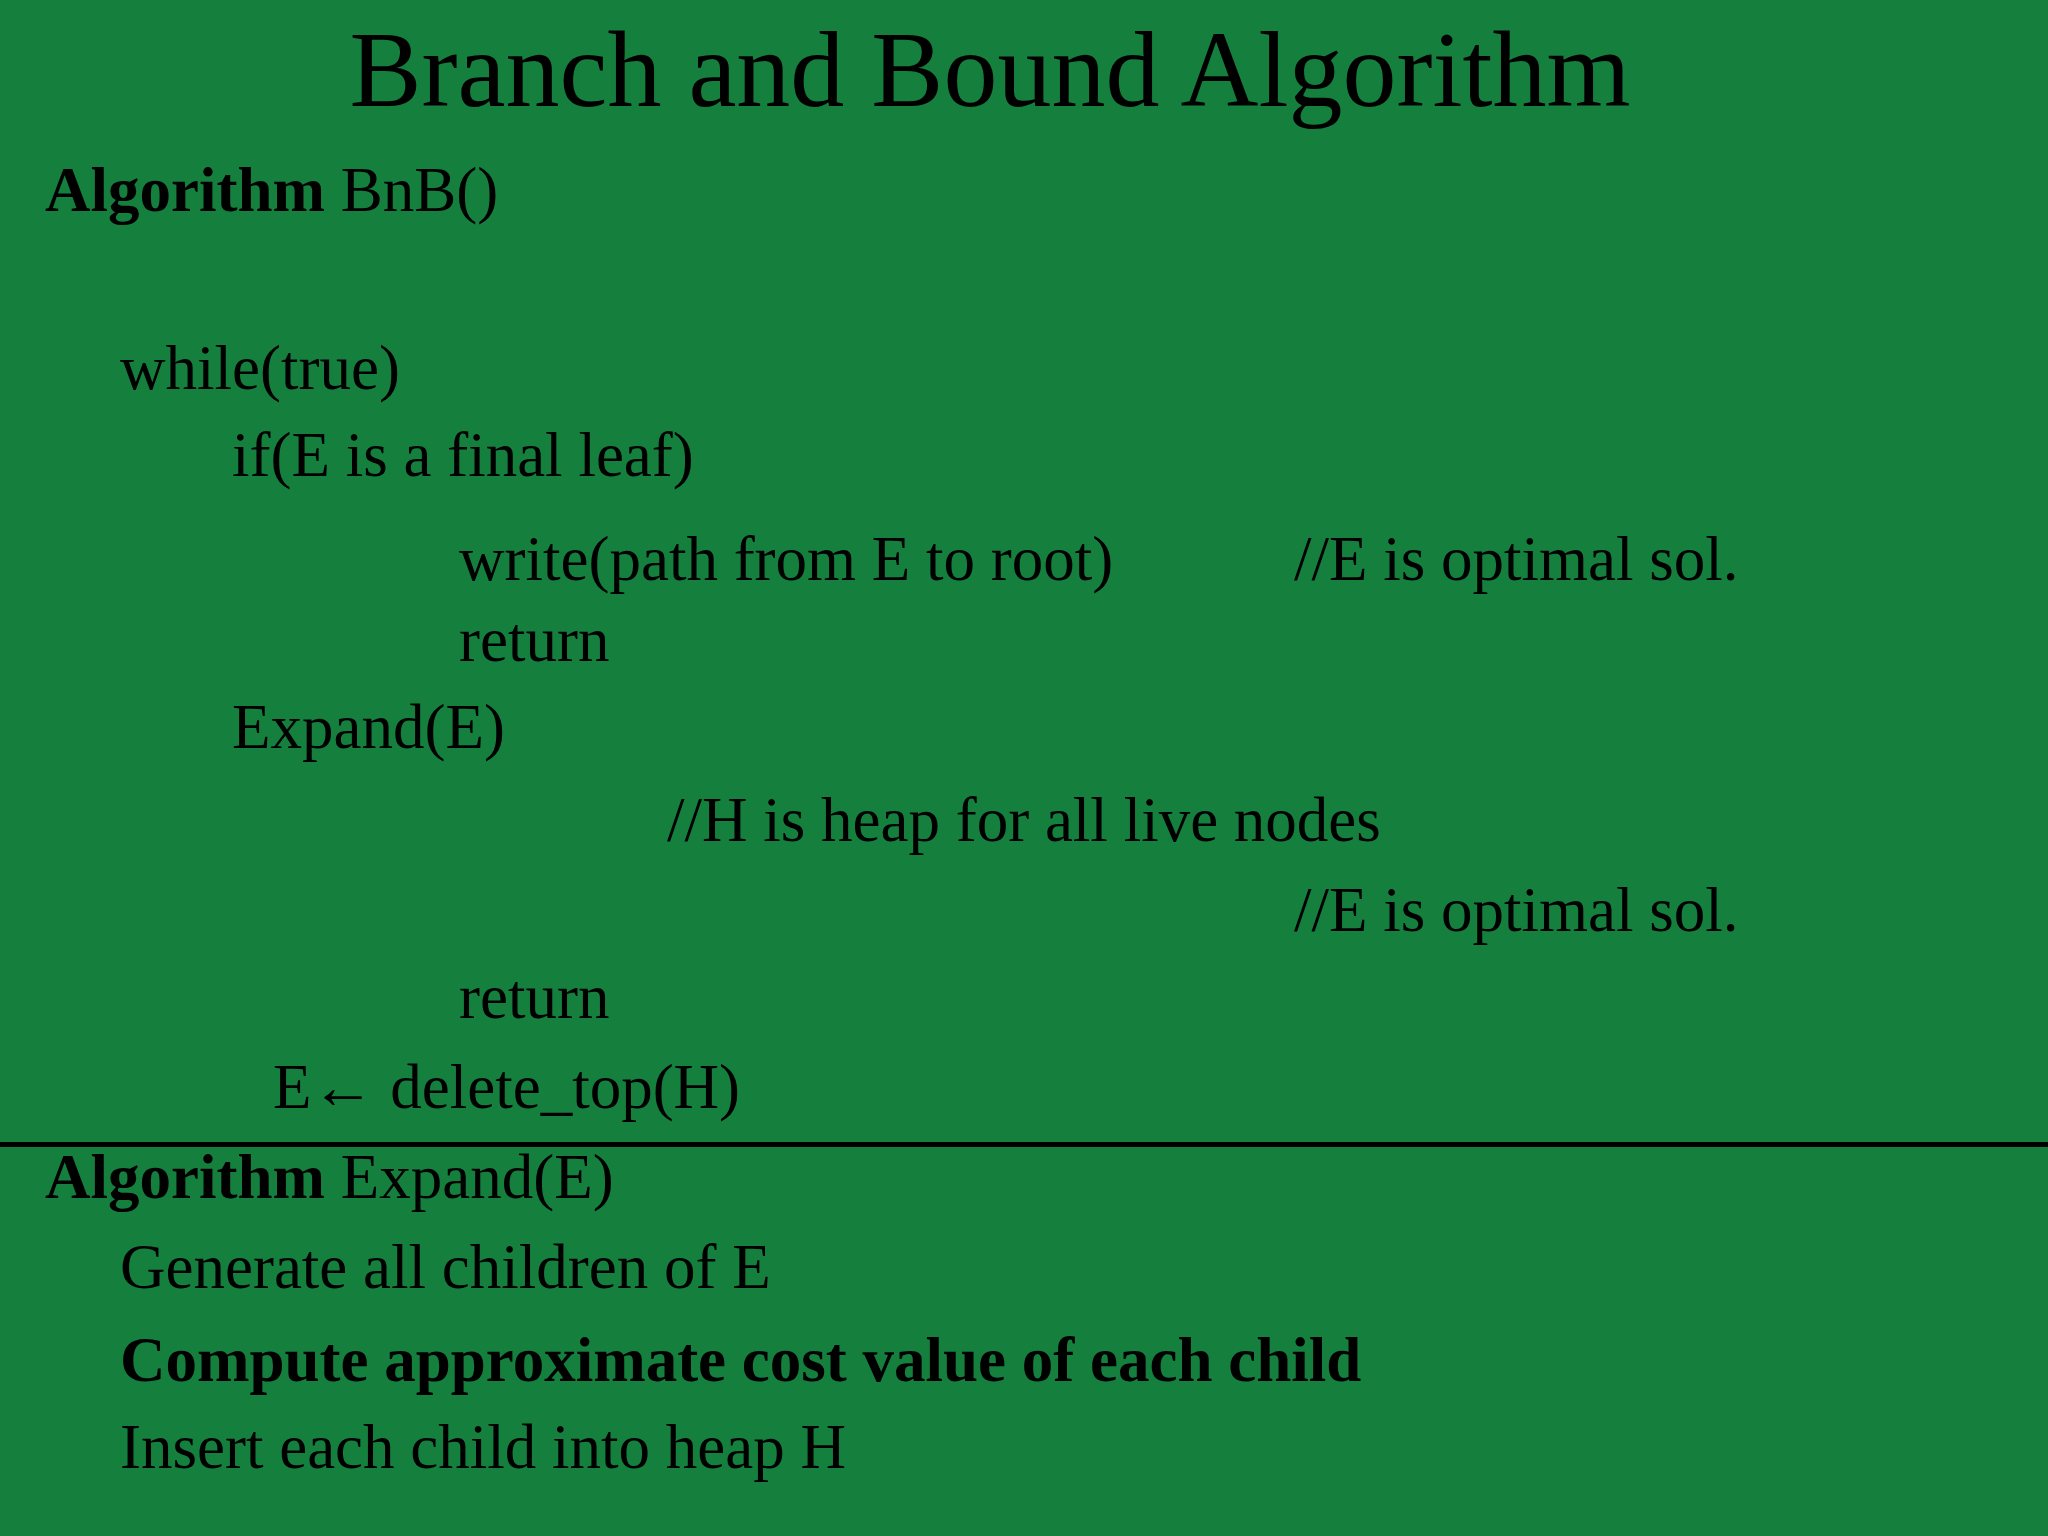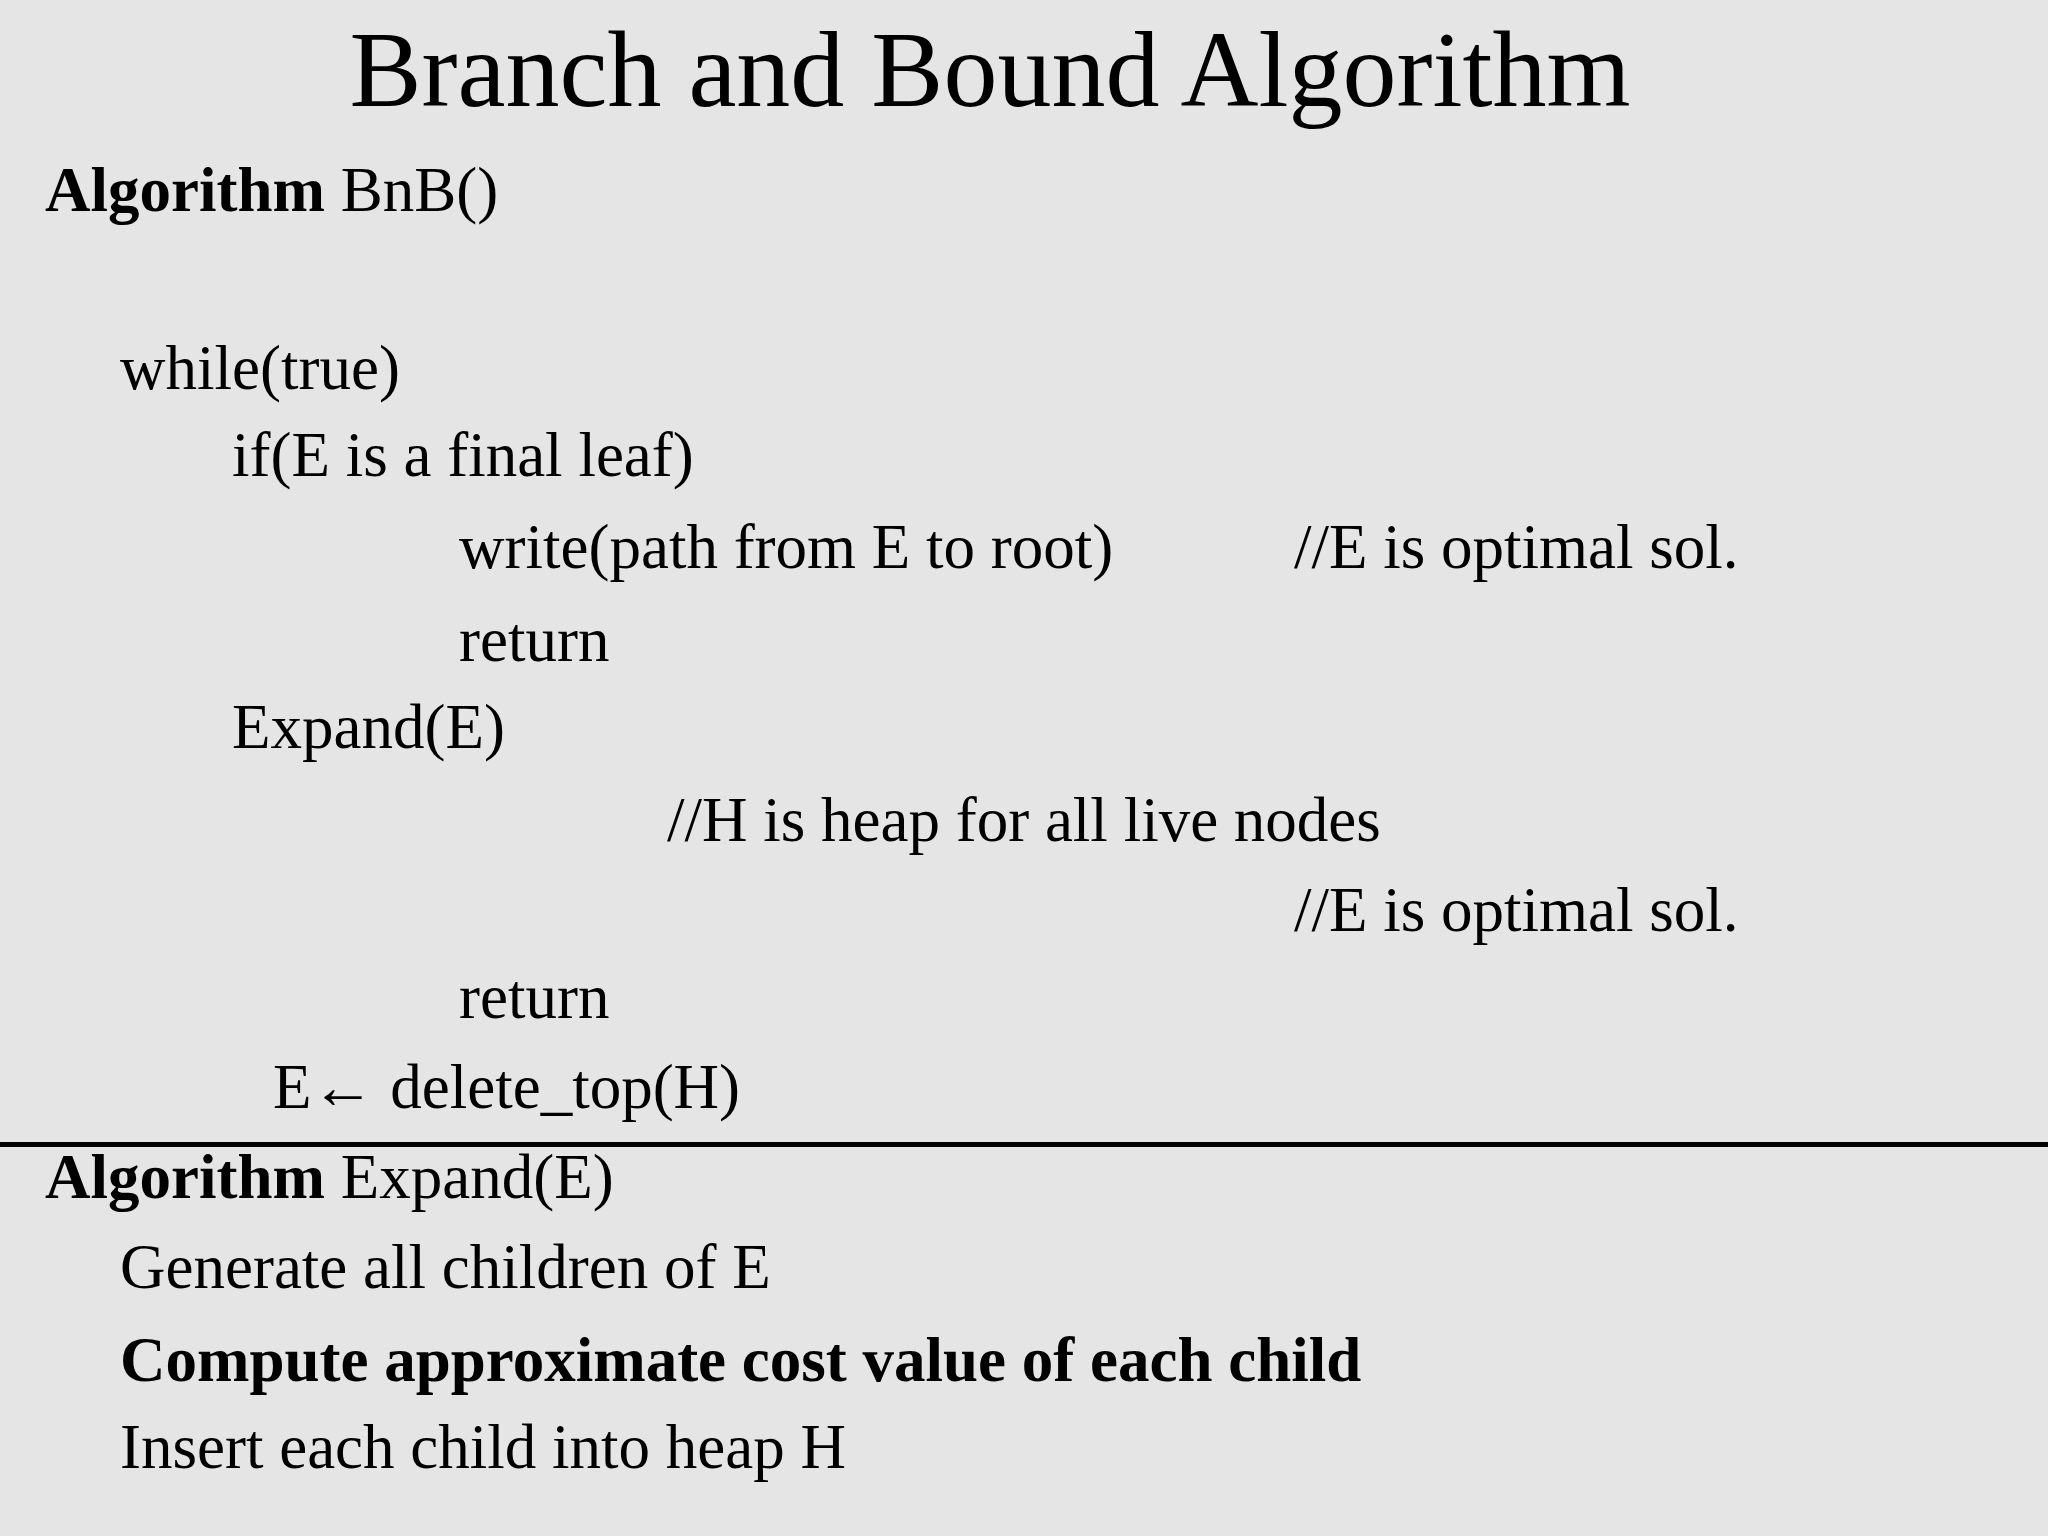--- a/index.html
+++ b/index.html
@@ -4,21 +4,21 @@
 <style>
   html, body {
     margin: 0;
     padding: 0;
     background: #ffffff;
   }
   #slide {
     position: relative;
     width: 2048px;
     height: 1536px;
-    background: #e5e5e5;
+    background: #15803d;
     color: #000000;
     font-family: "Liberation Serif", "DejaVu Serif", serif;
     overflow: hidden;
   }
   
   .title-wrap {
     position: absolute;
     top: 0;
     left: -34px;
     width: 100%;
@@ -47,21 +47,21 @@
     white-space: pre;
     margin-left: 20px;
   }
   .kw { font-weight: bold; }
 
   
   .r1  { top: 145px; }
   .r2  { top: 235px; }
   .r3  { top: 323px; }
   .r4  { top: 410px; }
-  .r5  { top: 502px; padding-left: 26px; }
+  .r5  { top: 514px; padding-left: 26px; }
   .r6  { top: 595px; }
   .r7  { top: 682px; }
   .r8  { top: 775px; }
   .r9  { top: 865px; }
   .r10 { top: 952px; }
   .r11 { top: 1042px; }
   .r12 { top: 1132px; }
   .r13 { top: 1222px; }
   .r14 { top: 1315px; font-weight: bold; }
   .r15 { top: 1402px; }

